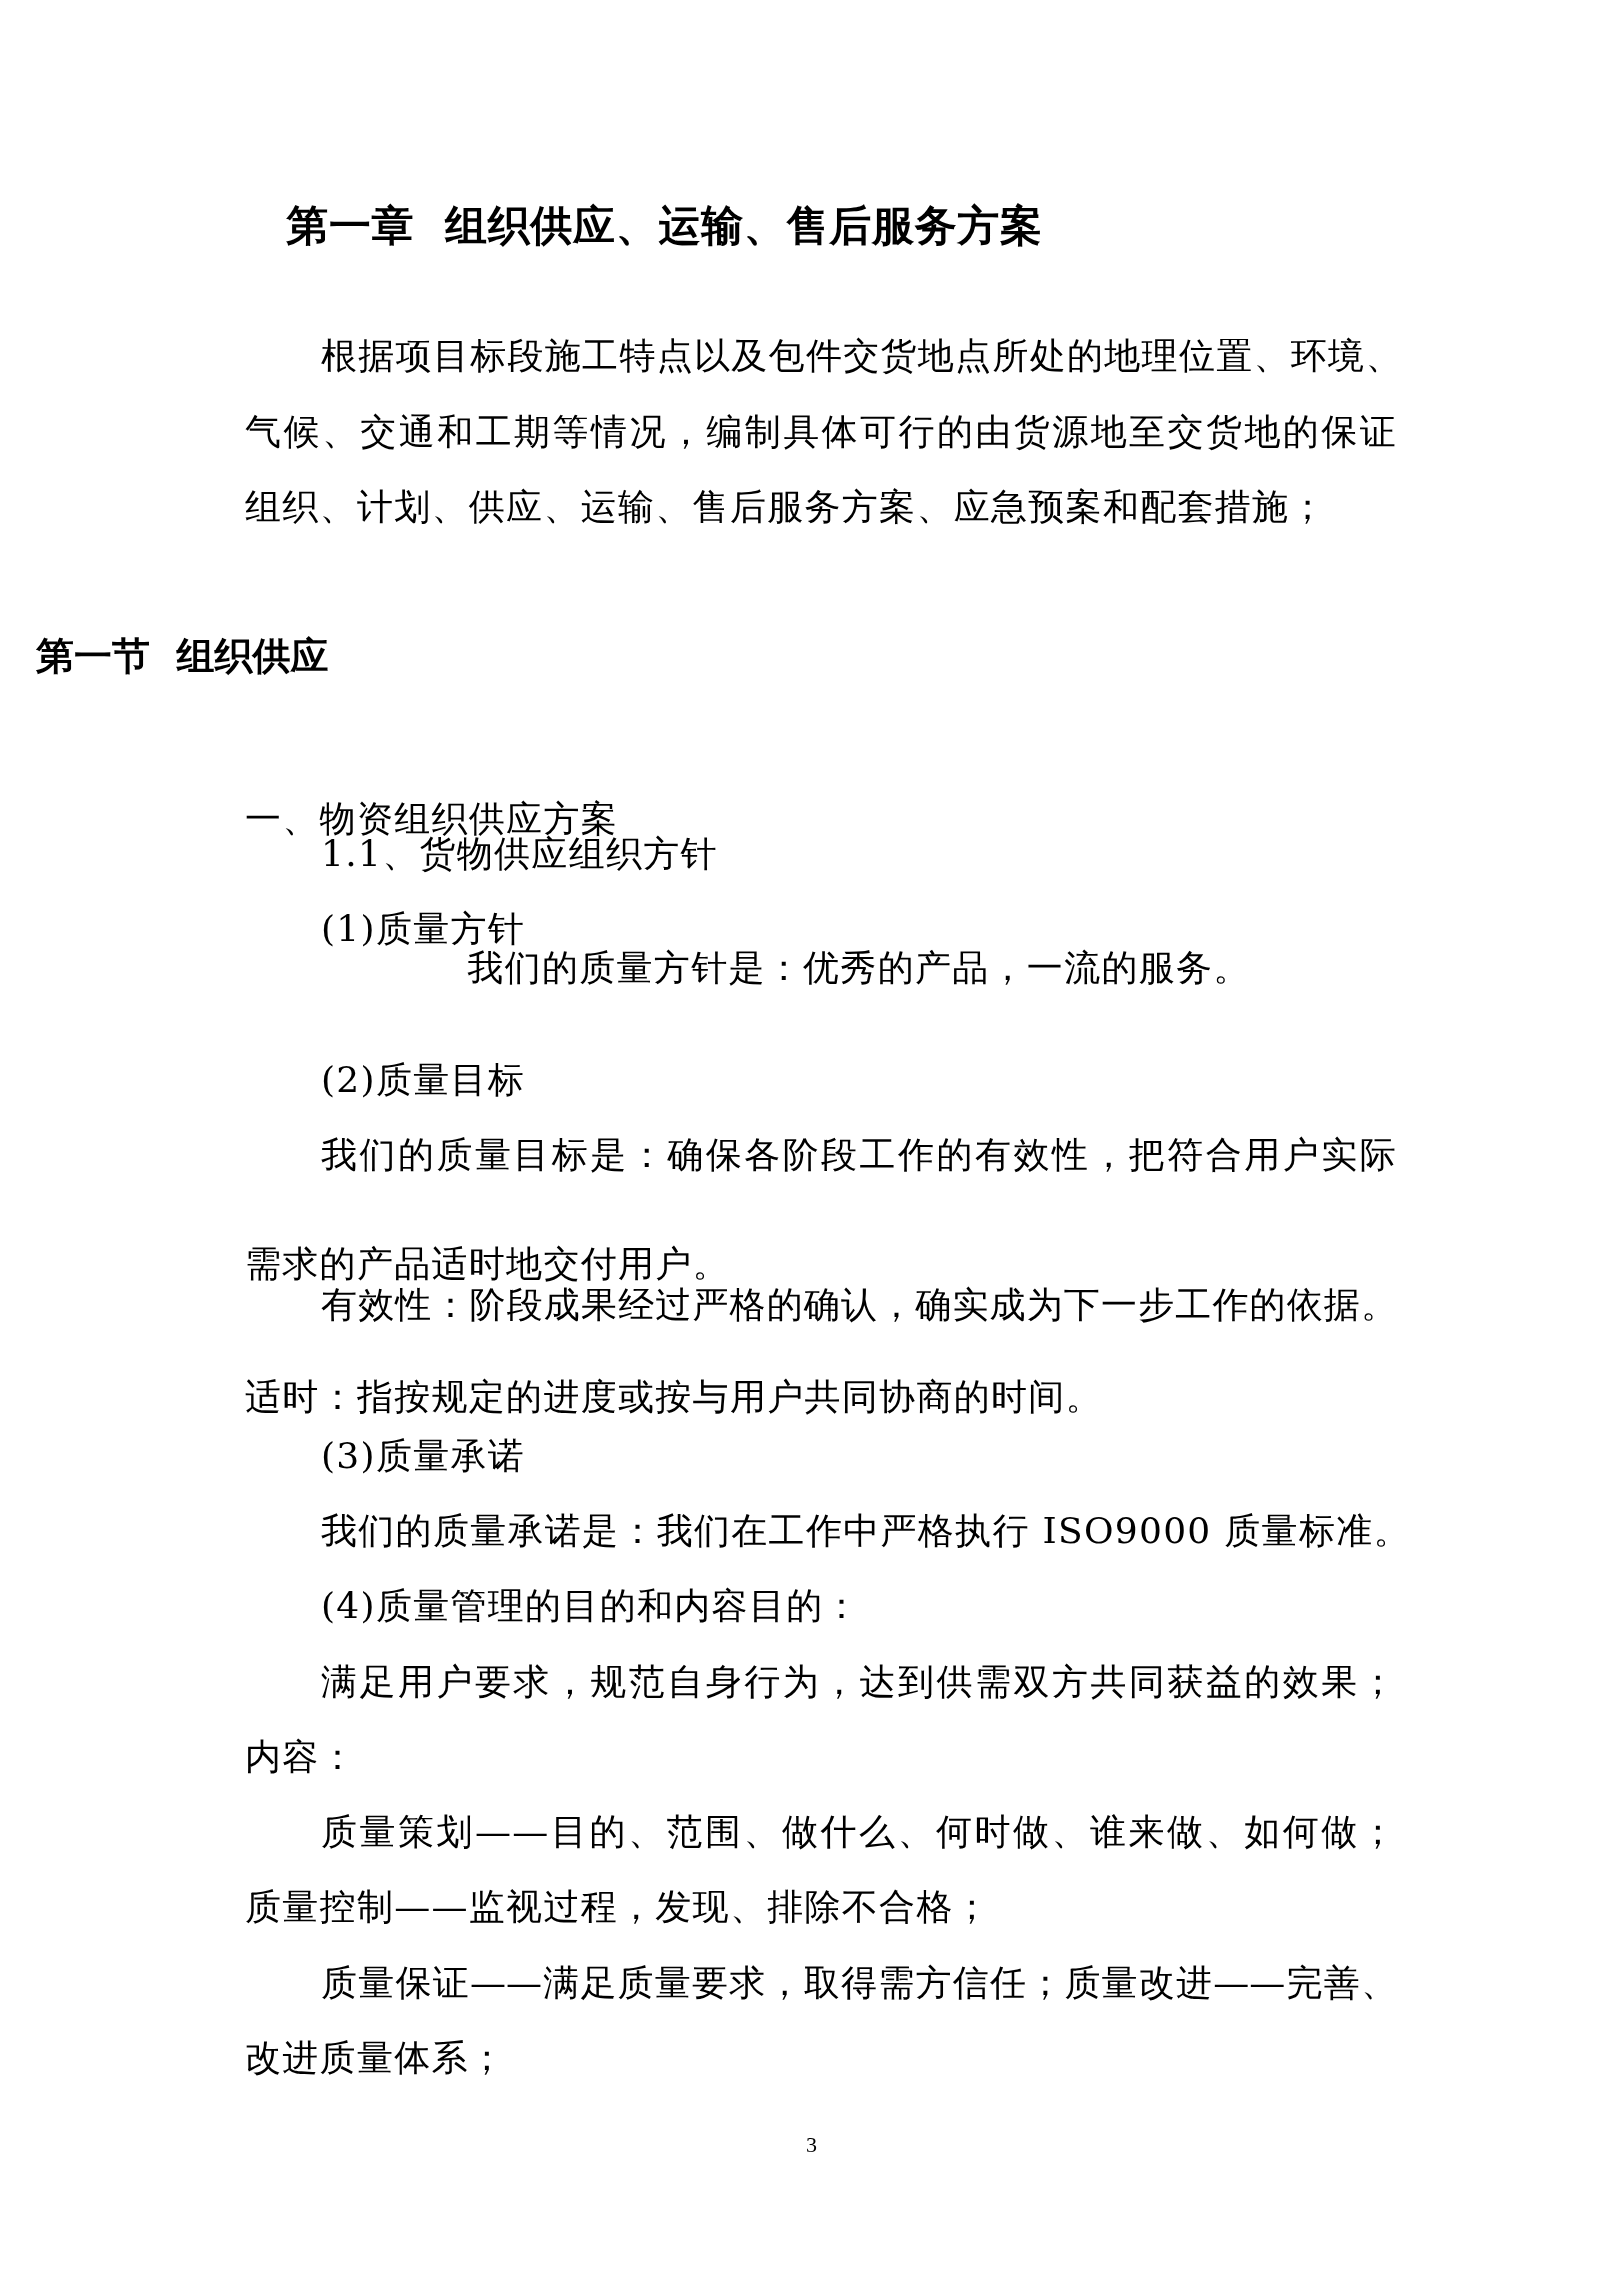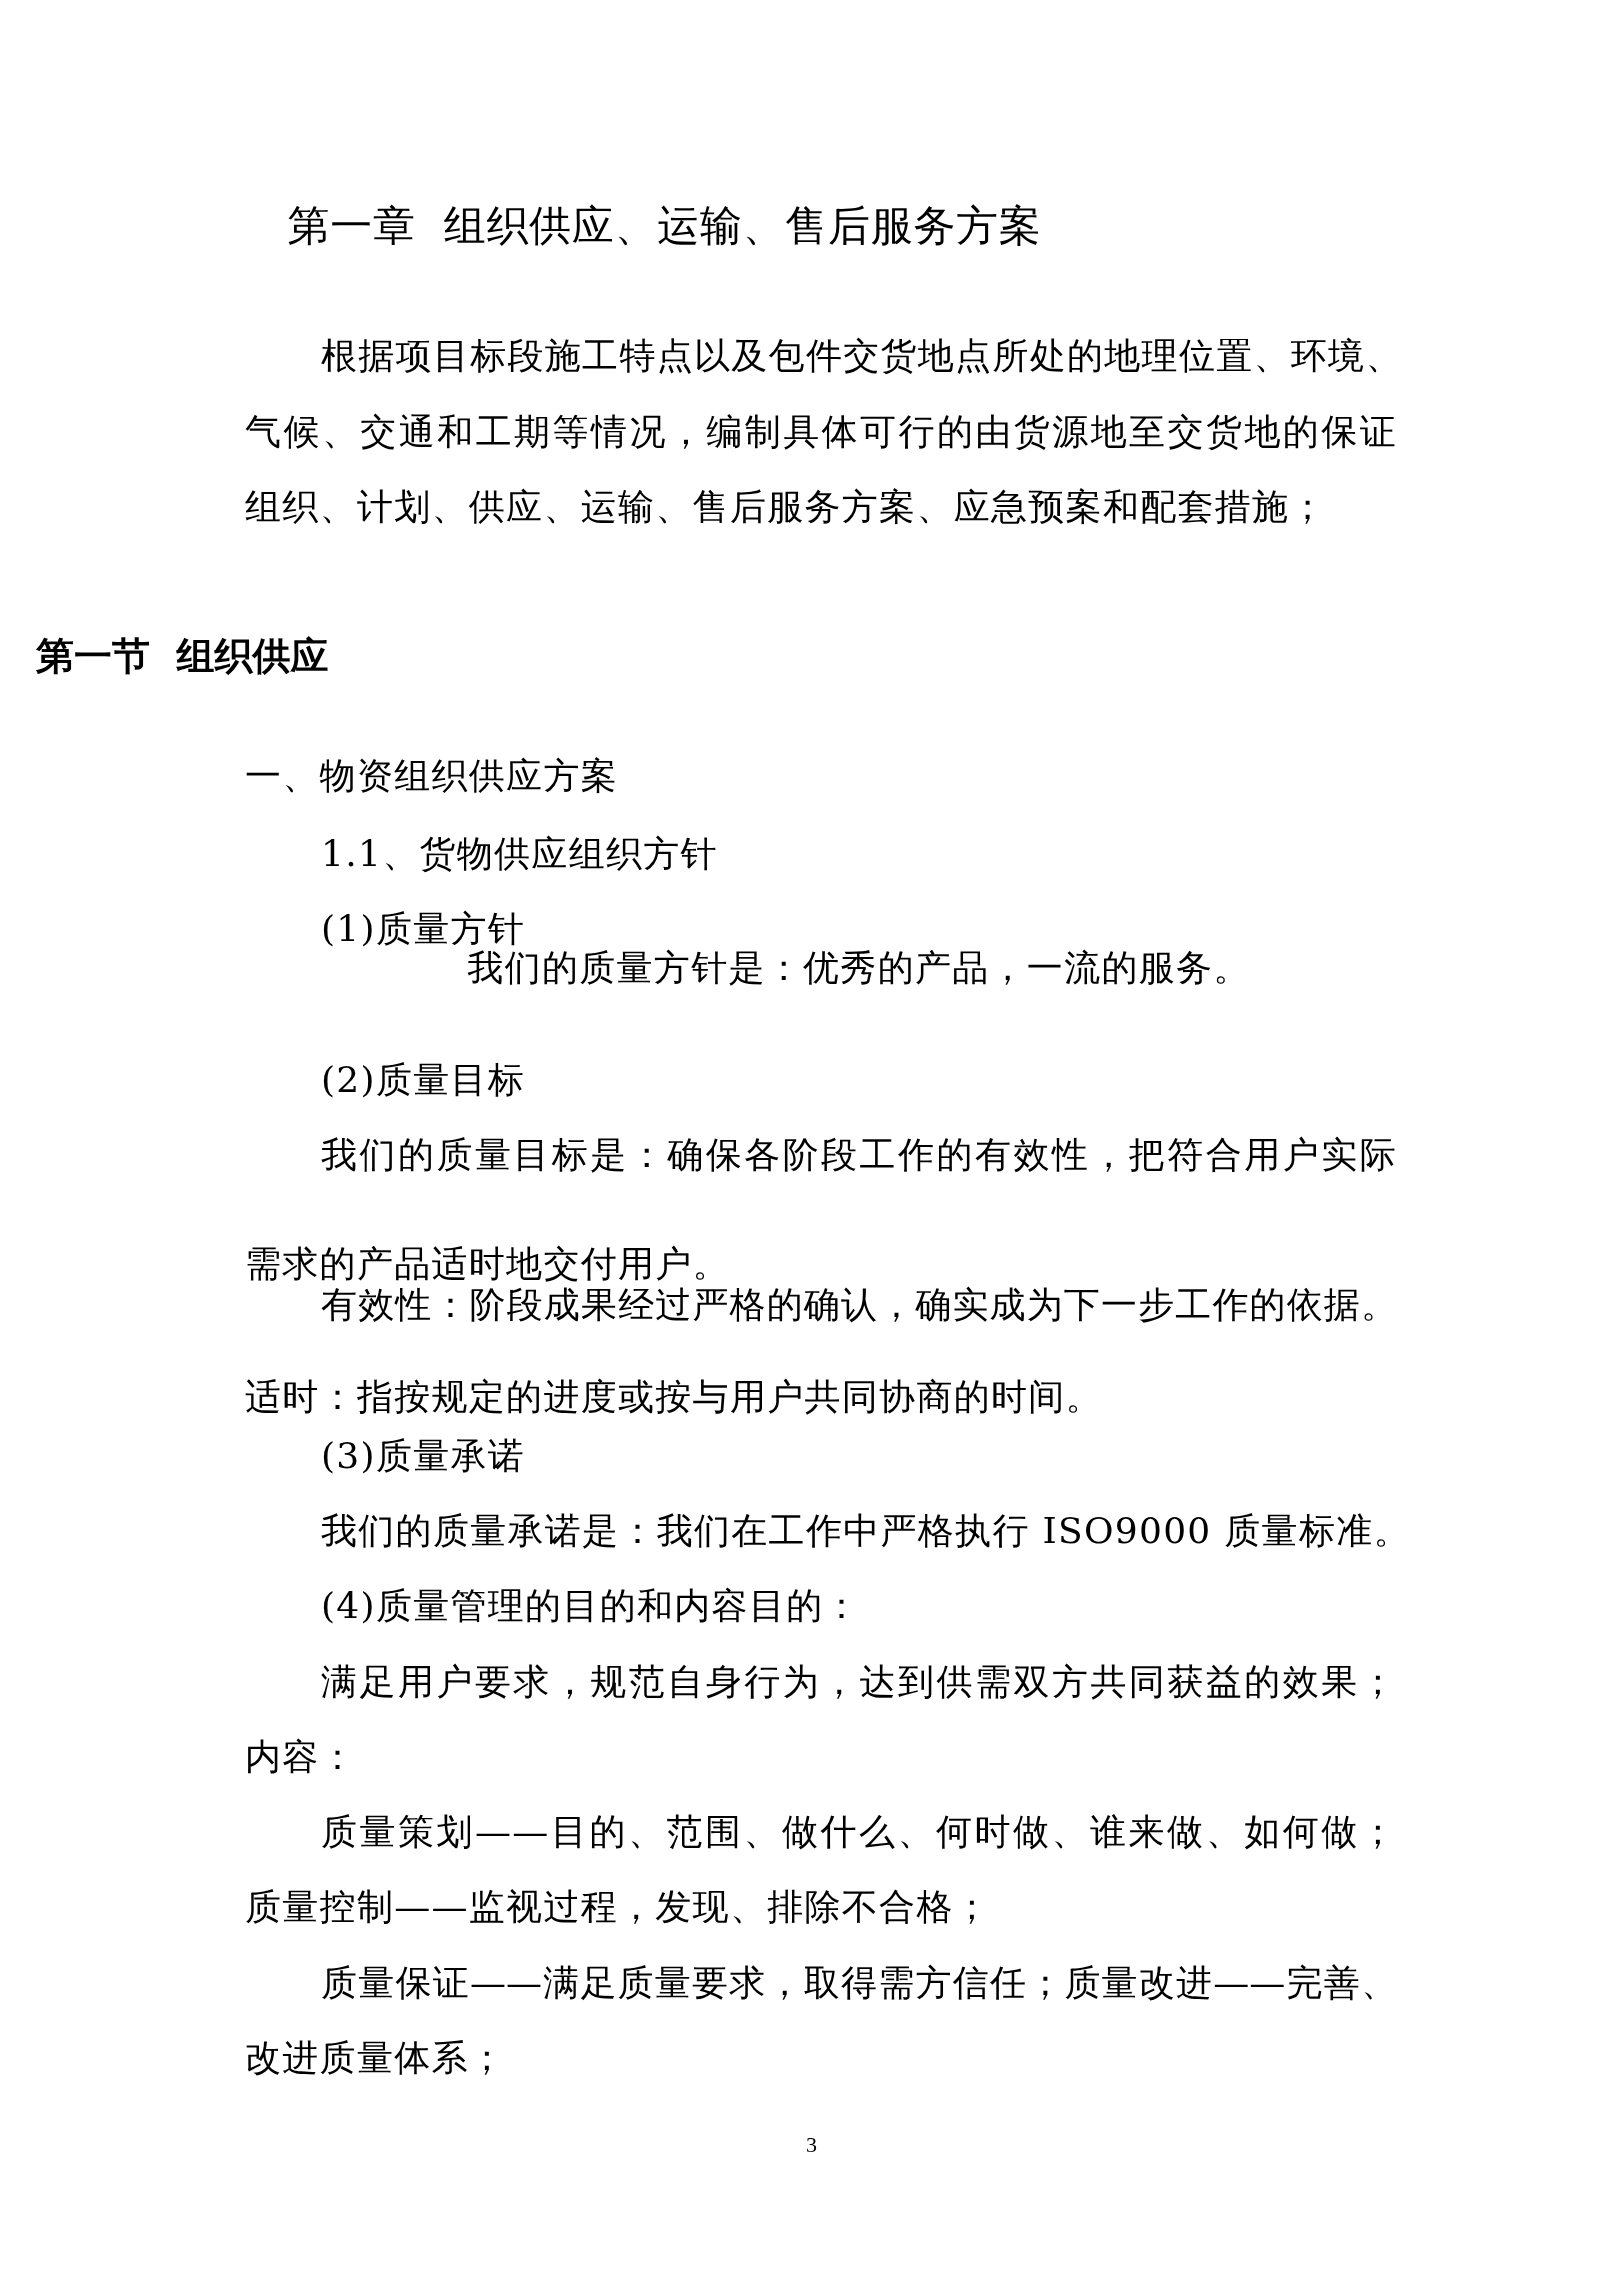--- a/index.html
+++ b/index.html
@@ -22,21 +22,21 @@
       height: 2295px;
       background: #ffffff;
     }
     .chapter-title {
       position: absolute;
       left: 0;
       width: 1329px;
       top: 196px;
       text-align: center;
       font-family: "DejaVu Sans", "Liberation Sans", sans-serif;
-      font-weight: normal;
+      font-weight: bold;
       font-size: 42px;
       line-height: 59px;
       letter-spacing: 0.7px;
       white-space: pre;
     }
     .section-title {
       position: absolute;
       left: 0;
       width: 1623px;
       top: 627px;
@@ -77,21 +77,21 @@
 <div class="page">
 
   <div class="chapter-title">第一章  组织供应、运输、售后服务方案</div>
 
   <div class="line indent justify" style="top:330px;">根据项目标段施工特点以及包件交货地点所处的地理位置、环境、</div>
   <div class="line justify" style="top:406px;">气候、交通和工期等情况，编制具体可行的由货源地至交货地的保证</div>
   <div class="line" style="top:481px;">组织、计划、供应、运输、售后服务方案、应急预案和配套措施；</div>
 
   <div class="section-title">第一节  组织供应</div>
 
-  <div class="line" style="top:753px;font-family:Liberation Mono, monospace;">一、物资组织供应方案</div>
+  <div class="line" style="top:793px;">一、物资组织供应方案</div>
   <div class="line indent" style="top:828px;">1.1、货物供应组织方针</div>
   <div class="line indent" style="top:903px;">(1)质量方针</div>
   <div class="line indent" style="top:942px;text-align:center;">我们的质量方针是：优秀的产品，一流的服务。</div>
   <div class="line indent" style="top:1054px;">(2)质量目标</div>
   <div class="line indent justify" style="top:1129px;">我们的质量目标是：确保各阶段工作的有效性，把符合用户实际</div>
   <div class="line" style="top:1204px;margin-top:34px;">需求的产品适时地交付用户。</div>
   <div class="line indent justify" style="top:1279px; letter-spacing:0px;">有效性：阶段成果经过严格的确认，确实成为下一步工作的依据。</div>
   <div class="line" style="top:1355px;margin-top:16px;">适时：指按规定的进度或按与用户共同协商的时间。</div>
   <div class="line indent" style="top:1430px;">(3)质量承诺</div>
   <div class="line indent" style="top:1505px;">我们的质量承诺是：我们在工作中严格执行 ISO9000 质量标准。</div>

